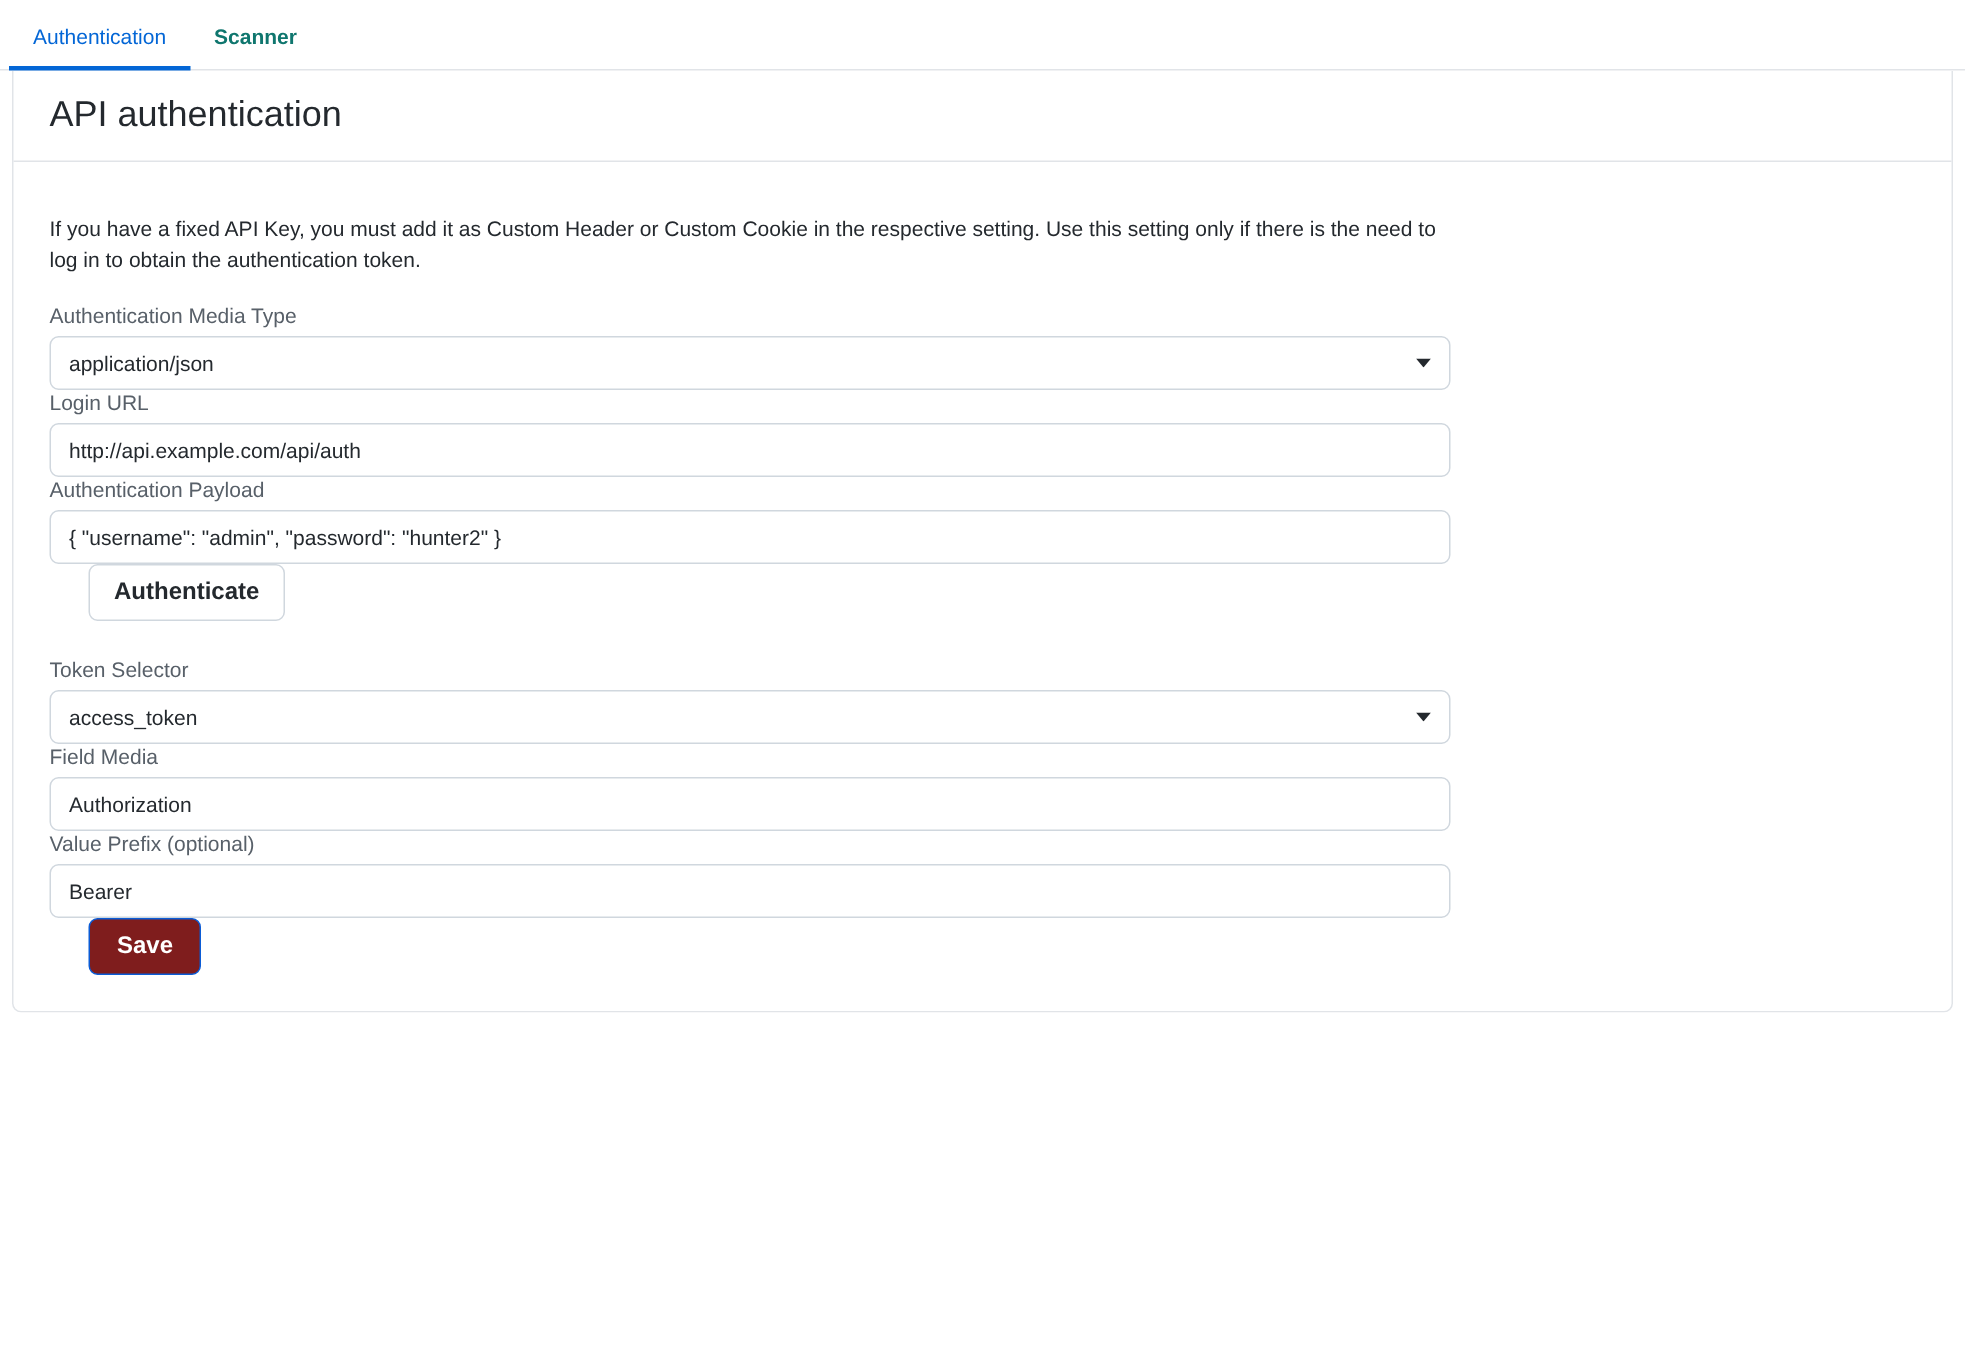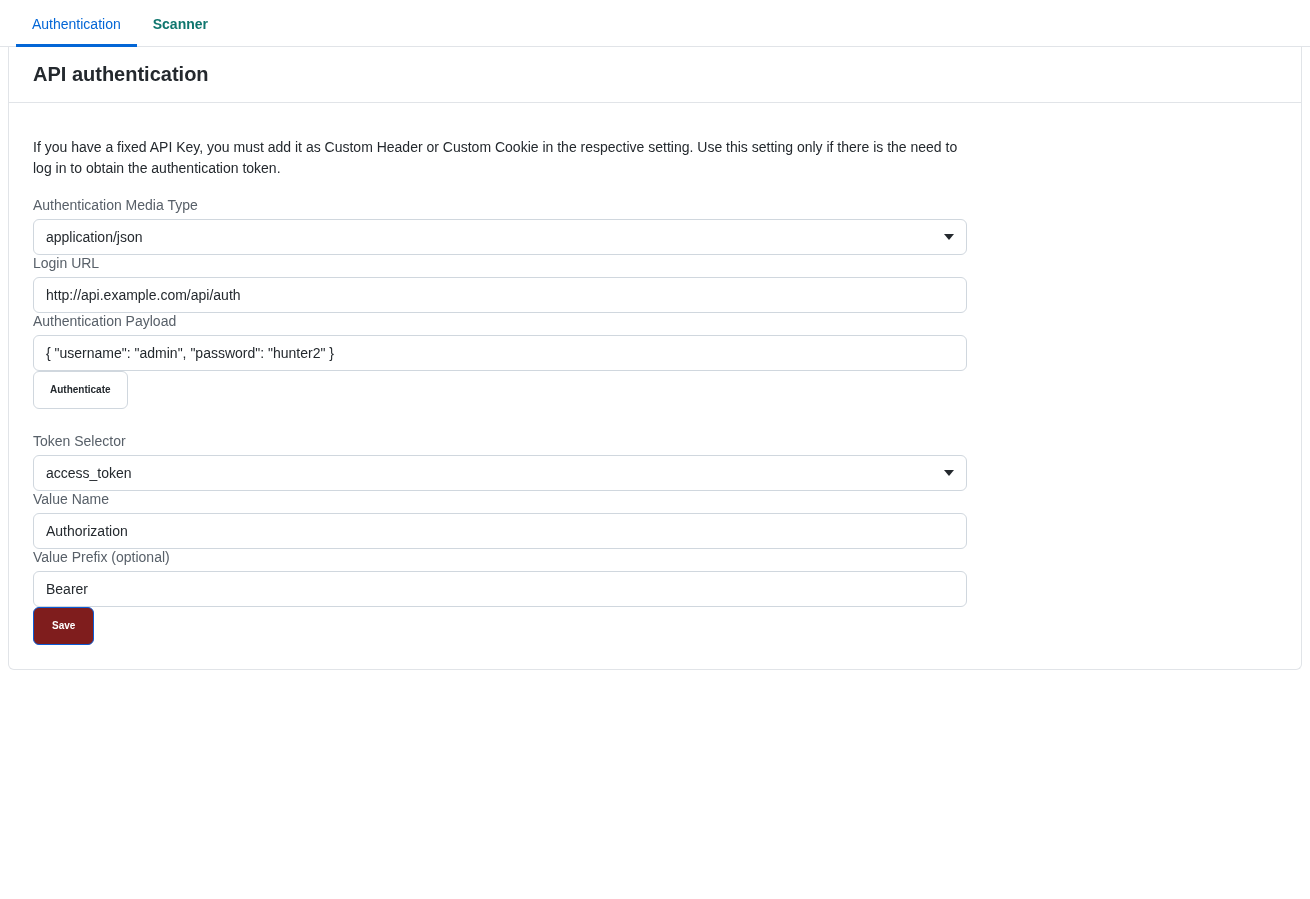--- a/index.html
+++ b/index.html
@@ -6,21 +6,21 @@
     body {
       margin: 0;
       padding: 0;
       font-family: -apple-system, BlinkMacSystemFont, "Segoe UI", Helvetica, Arial, sans-serif;
       font-size: 14px;
       color: #24292e;
       background: #fff;
     }
     .tabs-bar {
       display: flex;
-      padding-left: 16px;
+      padding-left: 6px;
       border-bottom: 1px solid #e1e4e8;
     }
     .tab {
       padding: 16px 16px 14px 16px;
       cursor: pointer;
       color: #0f766e;
       position: relative;
       font-weight: 700;
     }
     .tab.active {
@@ -39,22 +39,22 @@
       border: 1px solid #e1e4e8;
       border-top: none;
       border-radius: 0 0 6px 6px;
     }
     .card-header {
       padding: 16px 24px 16px 24px;
       border-bottom: 1px solid #e1e4e8;
     }
     .card-header h2 {
       margin: 0;
-      font-size: 20px;
-      font-weight: 700;
+      font-size: 24px;
+      font-weight: 400;
       color: #24292e;
     }
     .card-body {
       padding: 20px 24px 24px 24px;
     }
     .intro {
       color: #24292e;
       max-width: 940px;
       line-height: 1.5;
       margin-bottom: 18px;
@@ -96,25 +96,26 @@
       top: 50%;
       transform: translateY(-50%);
       pointer-events: none;
     }
     .btn {
       display: inline-block;
       padding: 8px 16px;
       border: 1px solid #d0d7de;
       border-radius: 6px;
       background: #fff;
-      font-size: 10px;
+      font-size: 16px;
       font-weight: 600;
       color: #24292e;
       cursor: pointer;
       line-height: 20px;
+      margin-left: 26px;
     }
     .btn-primary {
       background: #7f1d1d;
       border-color: #0b5cd6;
       color: #fff;
       padding: 8px 18px;
     }
     .authenticate-row {
       margin-top: 0;
       margin-bottom: 24px;
@@ -177,21 +178,21 @@
         <span class="select-caret">
           <svg width="10" height="6" viewBox="0 0 10 6">
               <path d="M0 0 L5 6 L10 0 Z" fill="#24292e"></path>
             </svg>
         </span>
       </div>
     </div>
 
 
     <div class="form-group">
-      <label class="form-label">Value Name</label>
+      <label class="form-label">Field Media</label>
       <input type="text" class="text-input" value="Authorization" style="">
     </div>
 
     <div class="form-group">
       <label class="form-label">Value Prefix (optional)</label>
       <input type="text" class="text-input" value="Bearer" style="">
     </div>
 
     <div class="save-row">
       <button type="button" class="btn btn-primary">Save</button>

